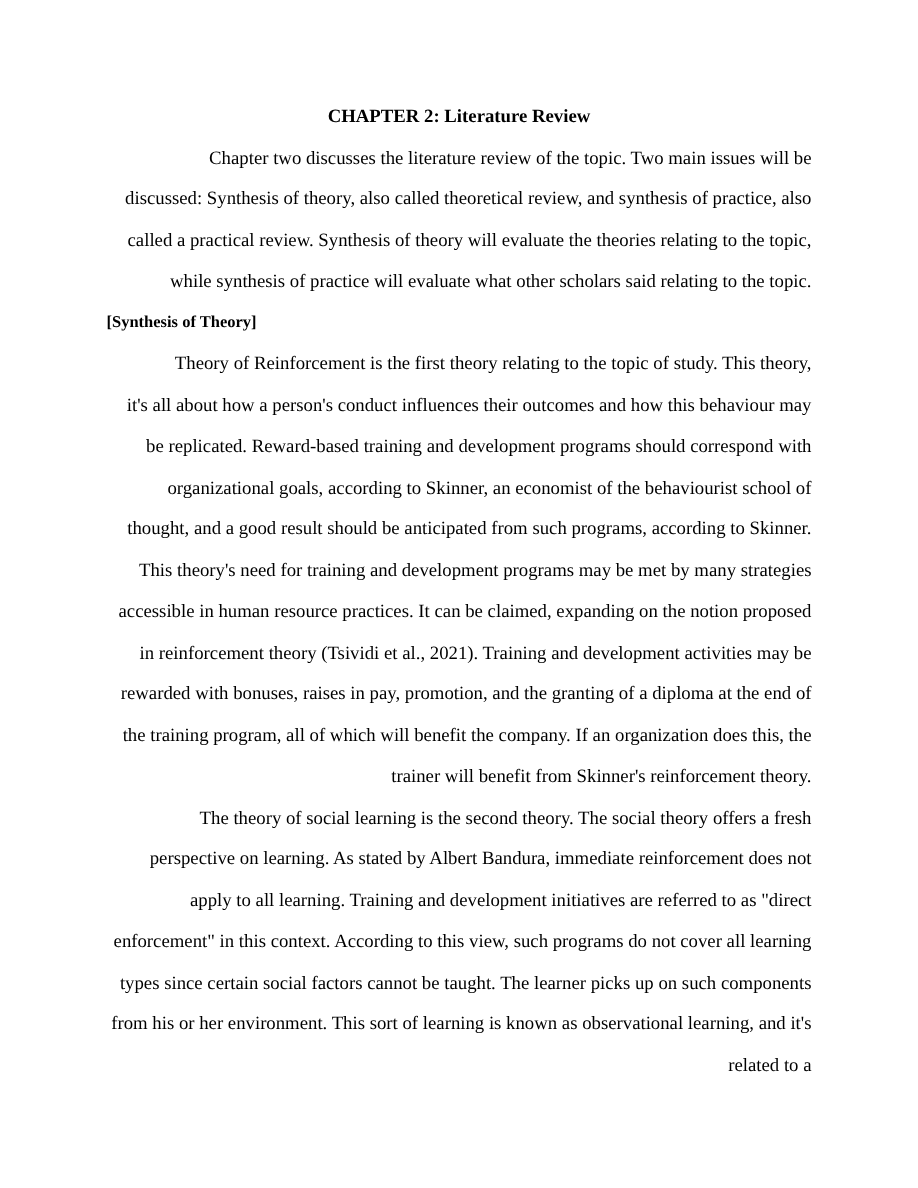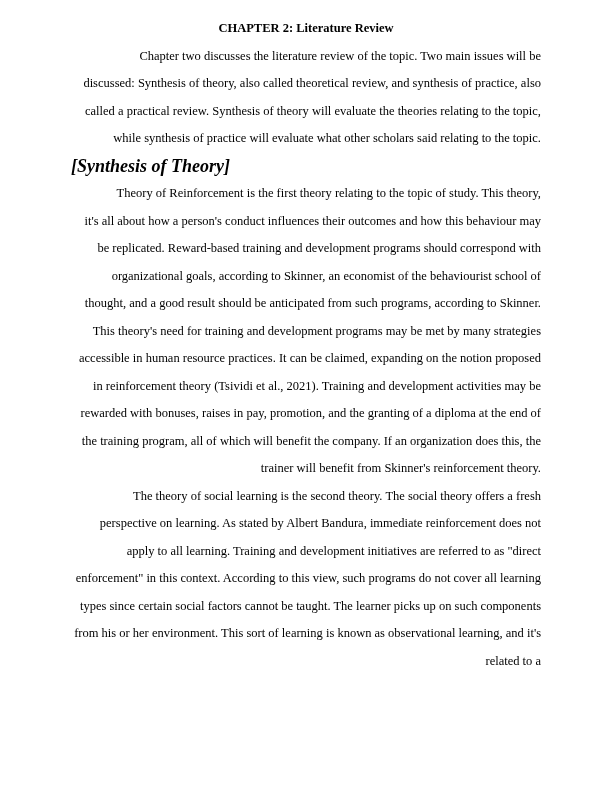--- a/index.html
+++ b/index.html
@@ -9,43 +9,43 @@
   }
   body {
     width: 612px;
     height: 792px;
     font-family: "Liberation Serif", "DejaVu Serif", serif;
     color: #000000;
     overflow: hidden;
   }
   .page {
     width: 470px;
-    margin: 15px auto;
+    margin: 0 auto;
+    padding-top: 64px;
     font-size: 12.5px;
     line-height: 27.5px;
   }
   .doc-title {
     font-size: 12.5px;
     font-weight: bold;
     text-align: center;
     margin: 0;
     line-height: 27.5px;
   }
   p.body-para {
     margin: 0;
     text-indent: 36px;
     text-align: right;
     line-height: 27.5px;
   }
   .section-heading {
-    font-size: 18px;
+    font-size: 11px;
     font-weight: bold;
     margin: 0;
     line-height: 27.5px;
-    font-style: italic;
   }
 </style>
 </head>
 <body>
 
 <div class="page">
 
   <h1 class="doc-title">CHAPTER 2: Literature Review</h1>
 
   <p class="body-para">Chapter two discusses the literature review of the topic. Two main issues will be discussed: Synthesis of theory, also called theoretical review, and synthesis of practice, also called a practical review. Synthesis of theory will evaluate the theories relating to the topic, while synthesis of practice will evaluate what other scholars said relating to the topic.</p>

